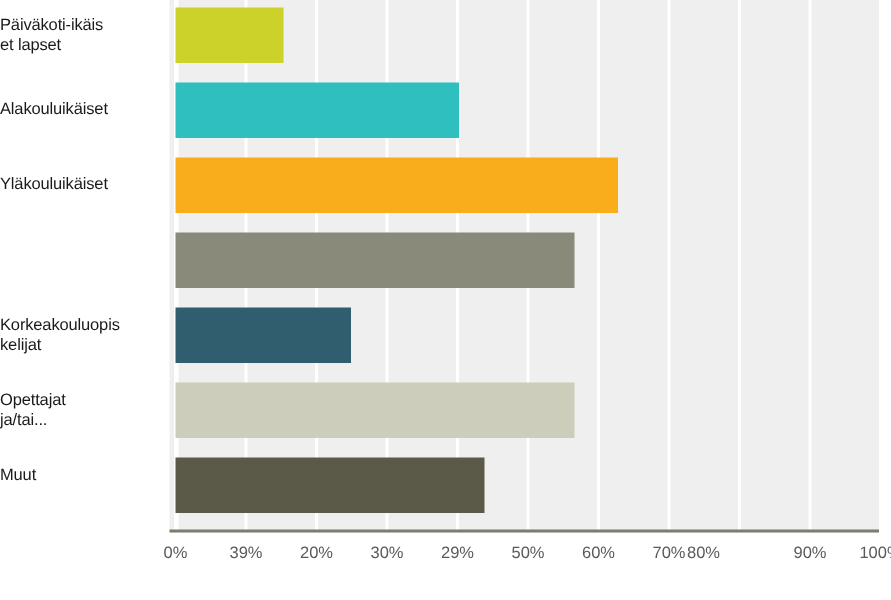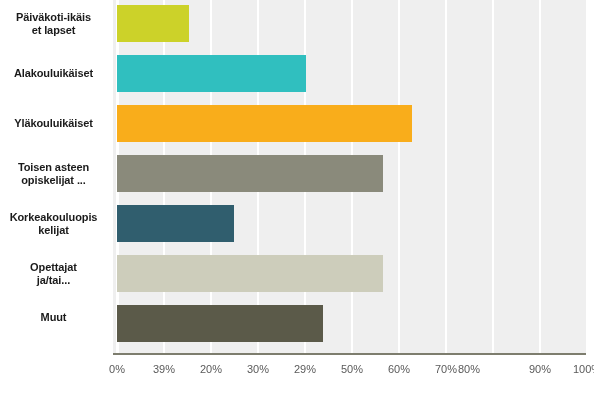--- a/index.html
+++ b/index.html
@@ -28,23 +28,23 @@
     top: 0;
     width: 112px;
     height: 355px;
     background: #ffffff;
     z-index: 4;
   }
   .cat-label {
     position: absolute;
     right: 5px;
     width: 107px;
-    text-align: center;
+    text-align: left;
     font-size: 11px;
-    font-weight: bold;
+    font-weight: normal;
     color: #1a1a1a;
     line-height: 13px;
     letter-spacing: -0.1px;
   }
 
   
   #plot-area {
     position: absolute;
     left: 113px;
     top: 0;
@@ -101,24 +101,20 @@
       <div class="cat-label" style="color: rgb(26, 26, 26); top: 10.5px;">
         <div>Päiväkoti-ikäis</div>
         <div>et lapset</div>
       </div>
       <div class="cat-label" style="color: rgb(26, 26, 26); top: 67px; padding-left: 24px;">
         <div>Alakouluikäiset</div>
       </div>
       <div class="cat-label" style="color: rgb(26, 26, 26); top: 117px;">
         <div>Yläkouluikäiset</div>
       </div>
-      <div class="cat-label" style="color: rgb(26, 26, 26); top: 160.5px;">
-        <div>Toisen asteen</div>
-        <div>opiskelijat ...</div>
-      </div>
       <div class="cat-label" style="color: rgb(26, 26, 26); top: 210.5px;">
         <div>Korkeakouluopis</div>
         <div>kelijat</div>
       </div>
       <div class="cat-label" style="color: rgb(26, 26, 26); top: 260.5px; padding-left: 32px;">
         <div>Opettajat</div>
         <div>ja/tai...</div>
       </div>
       <div class="cat-label" style="color: rgb(26, 26, 26); top: 310.5px;">
         <div>Muut</div>

